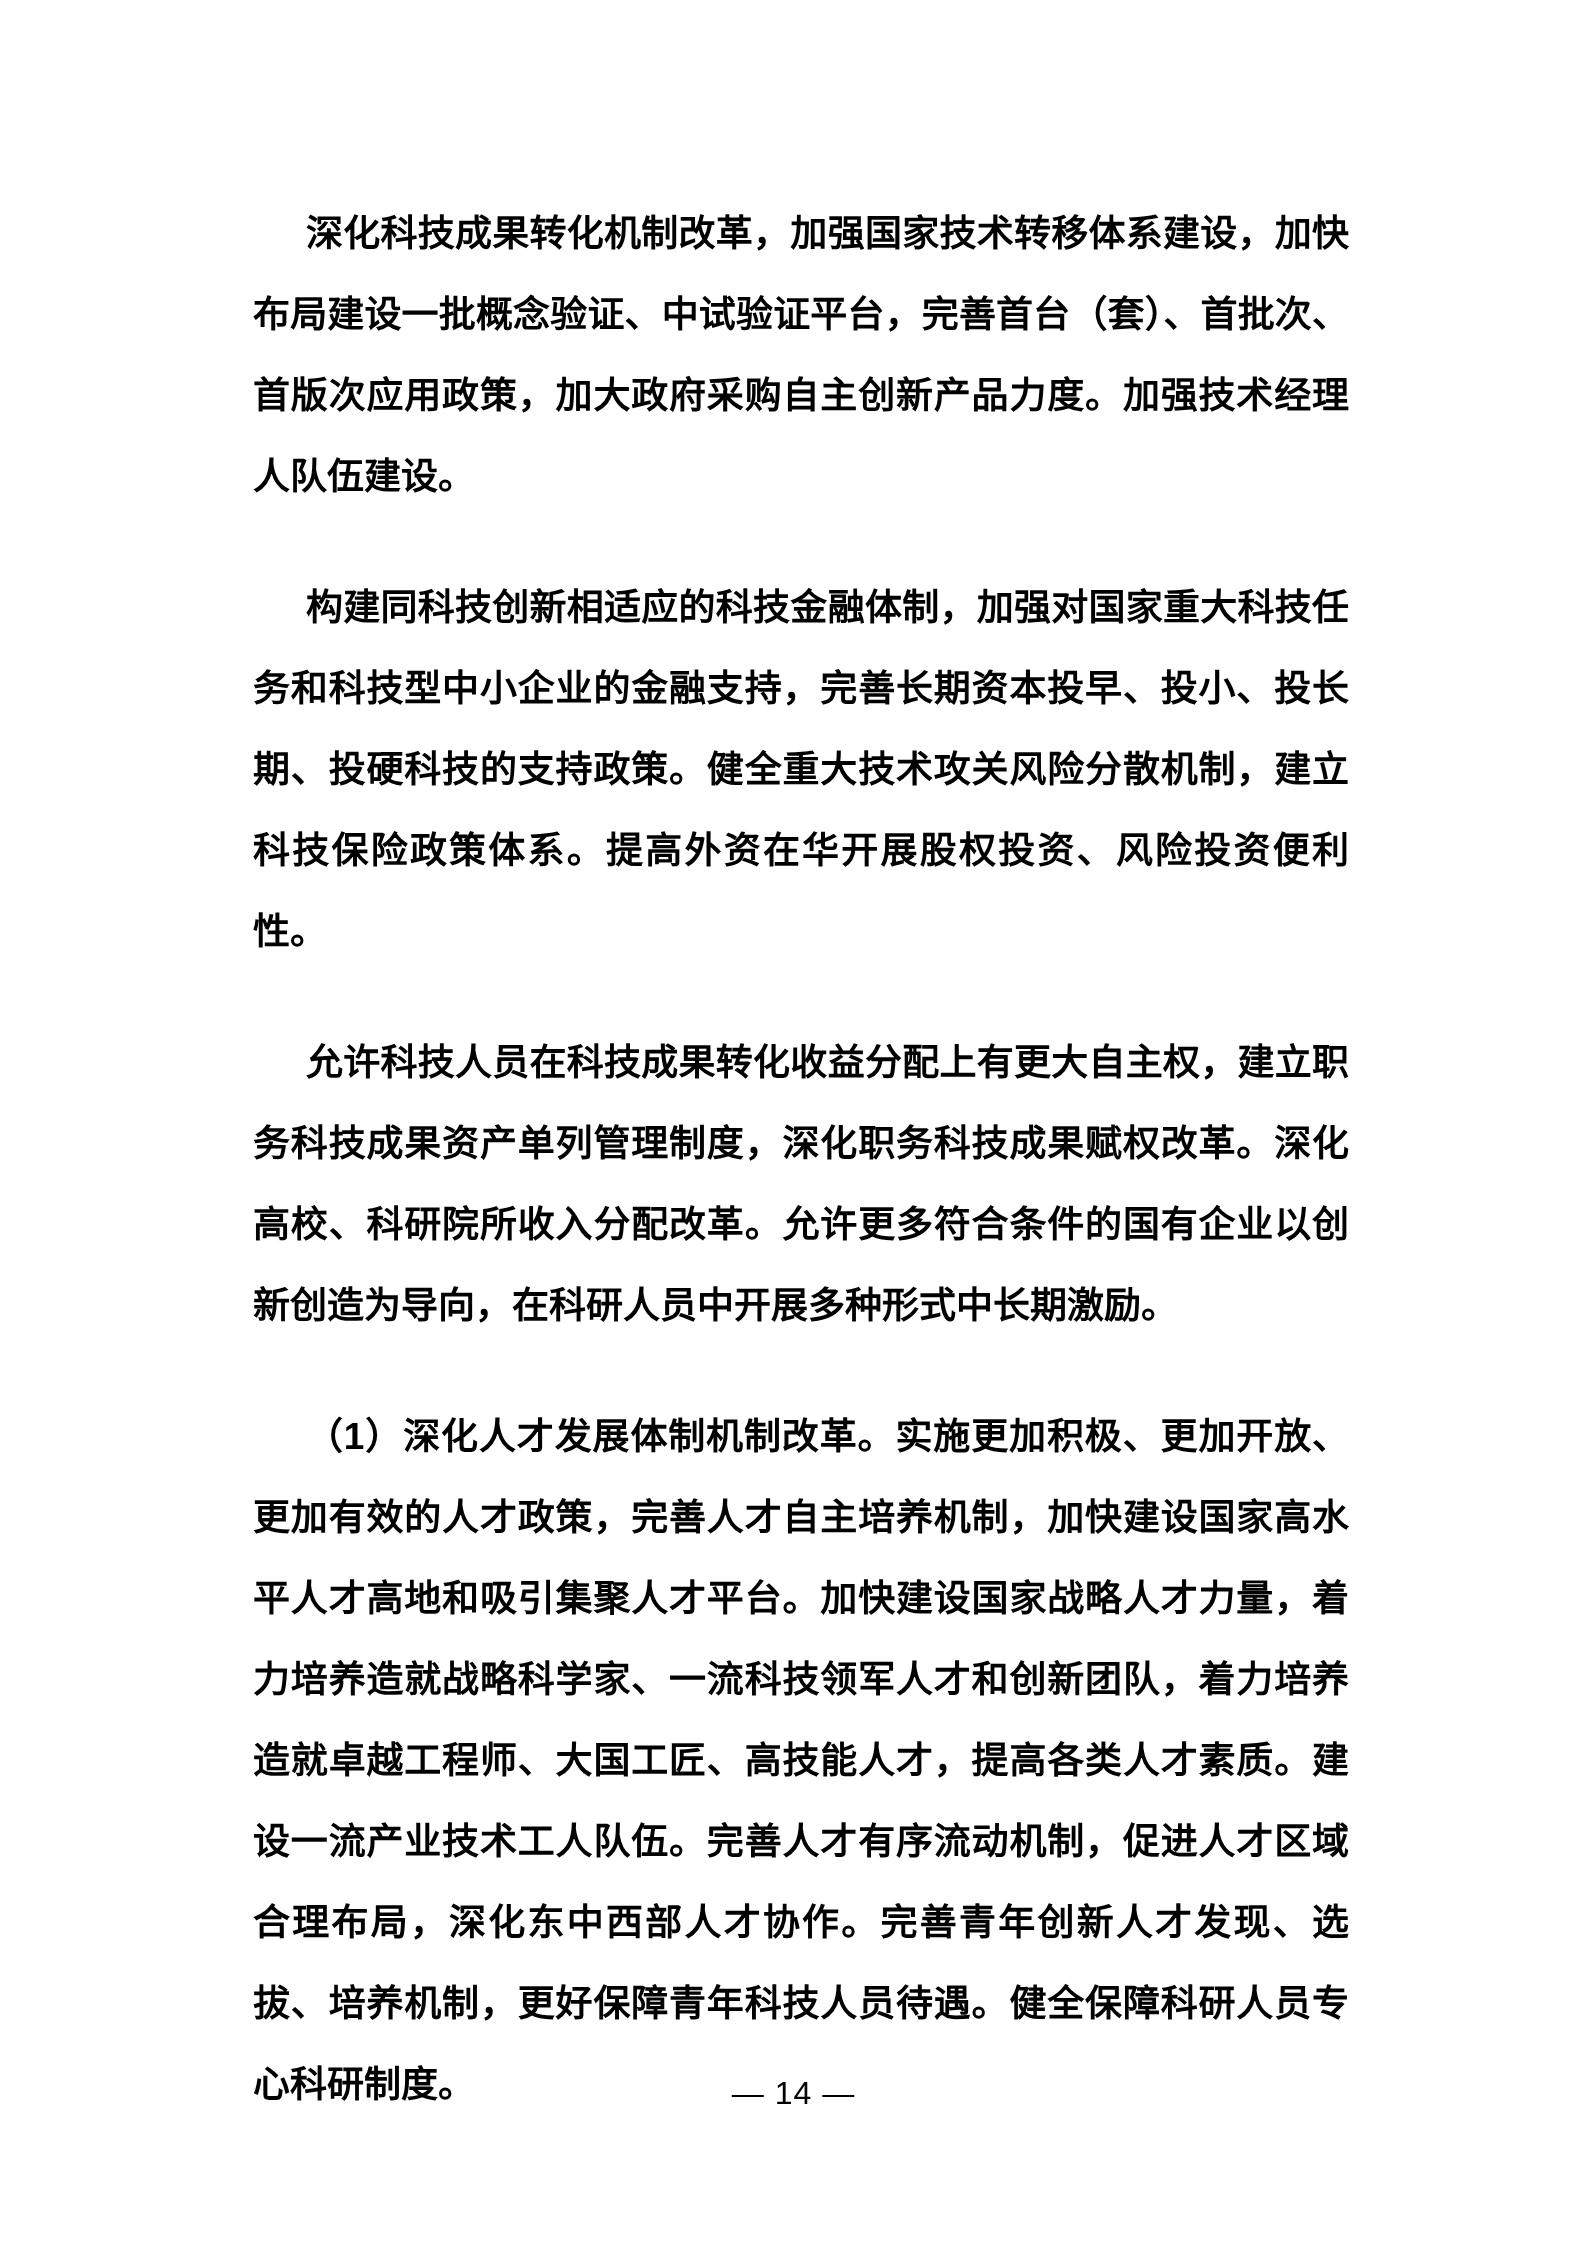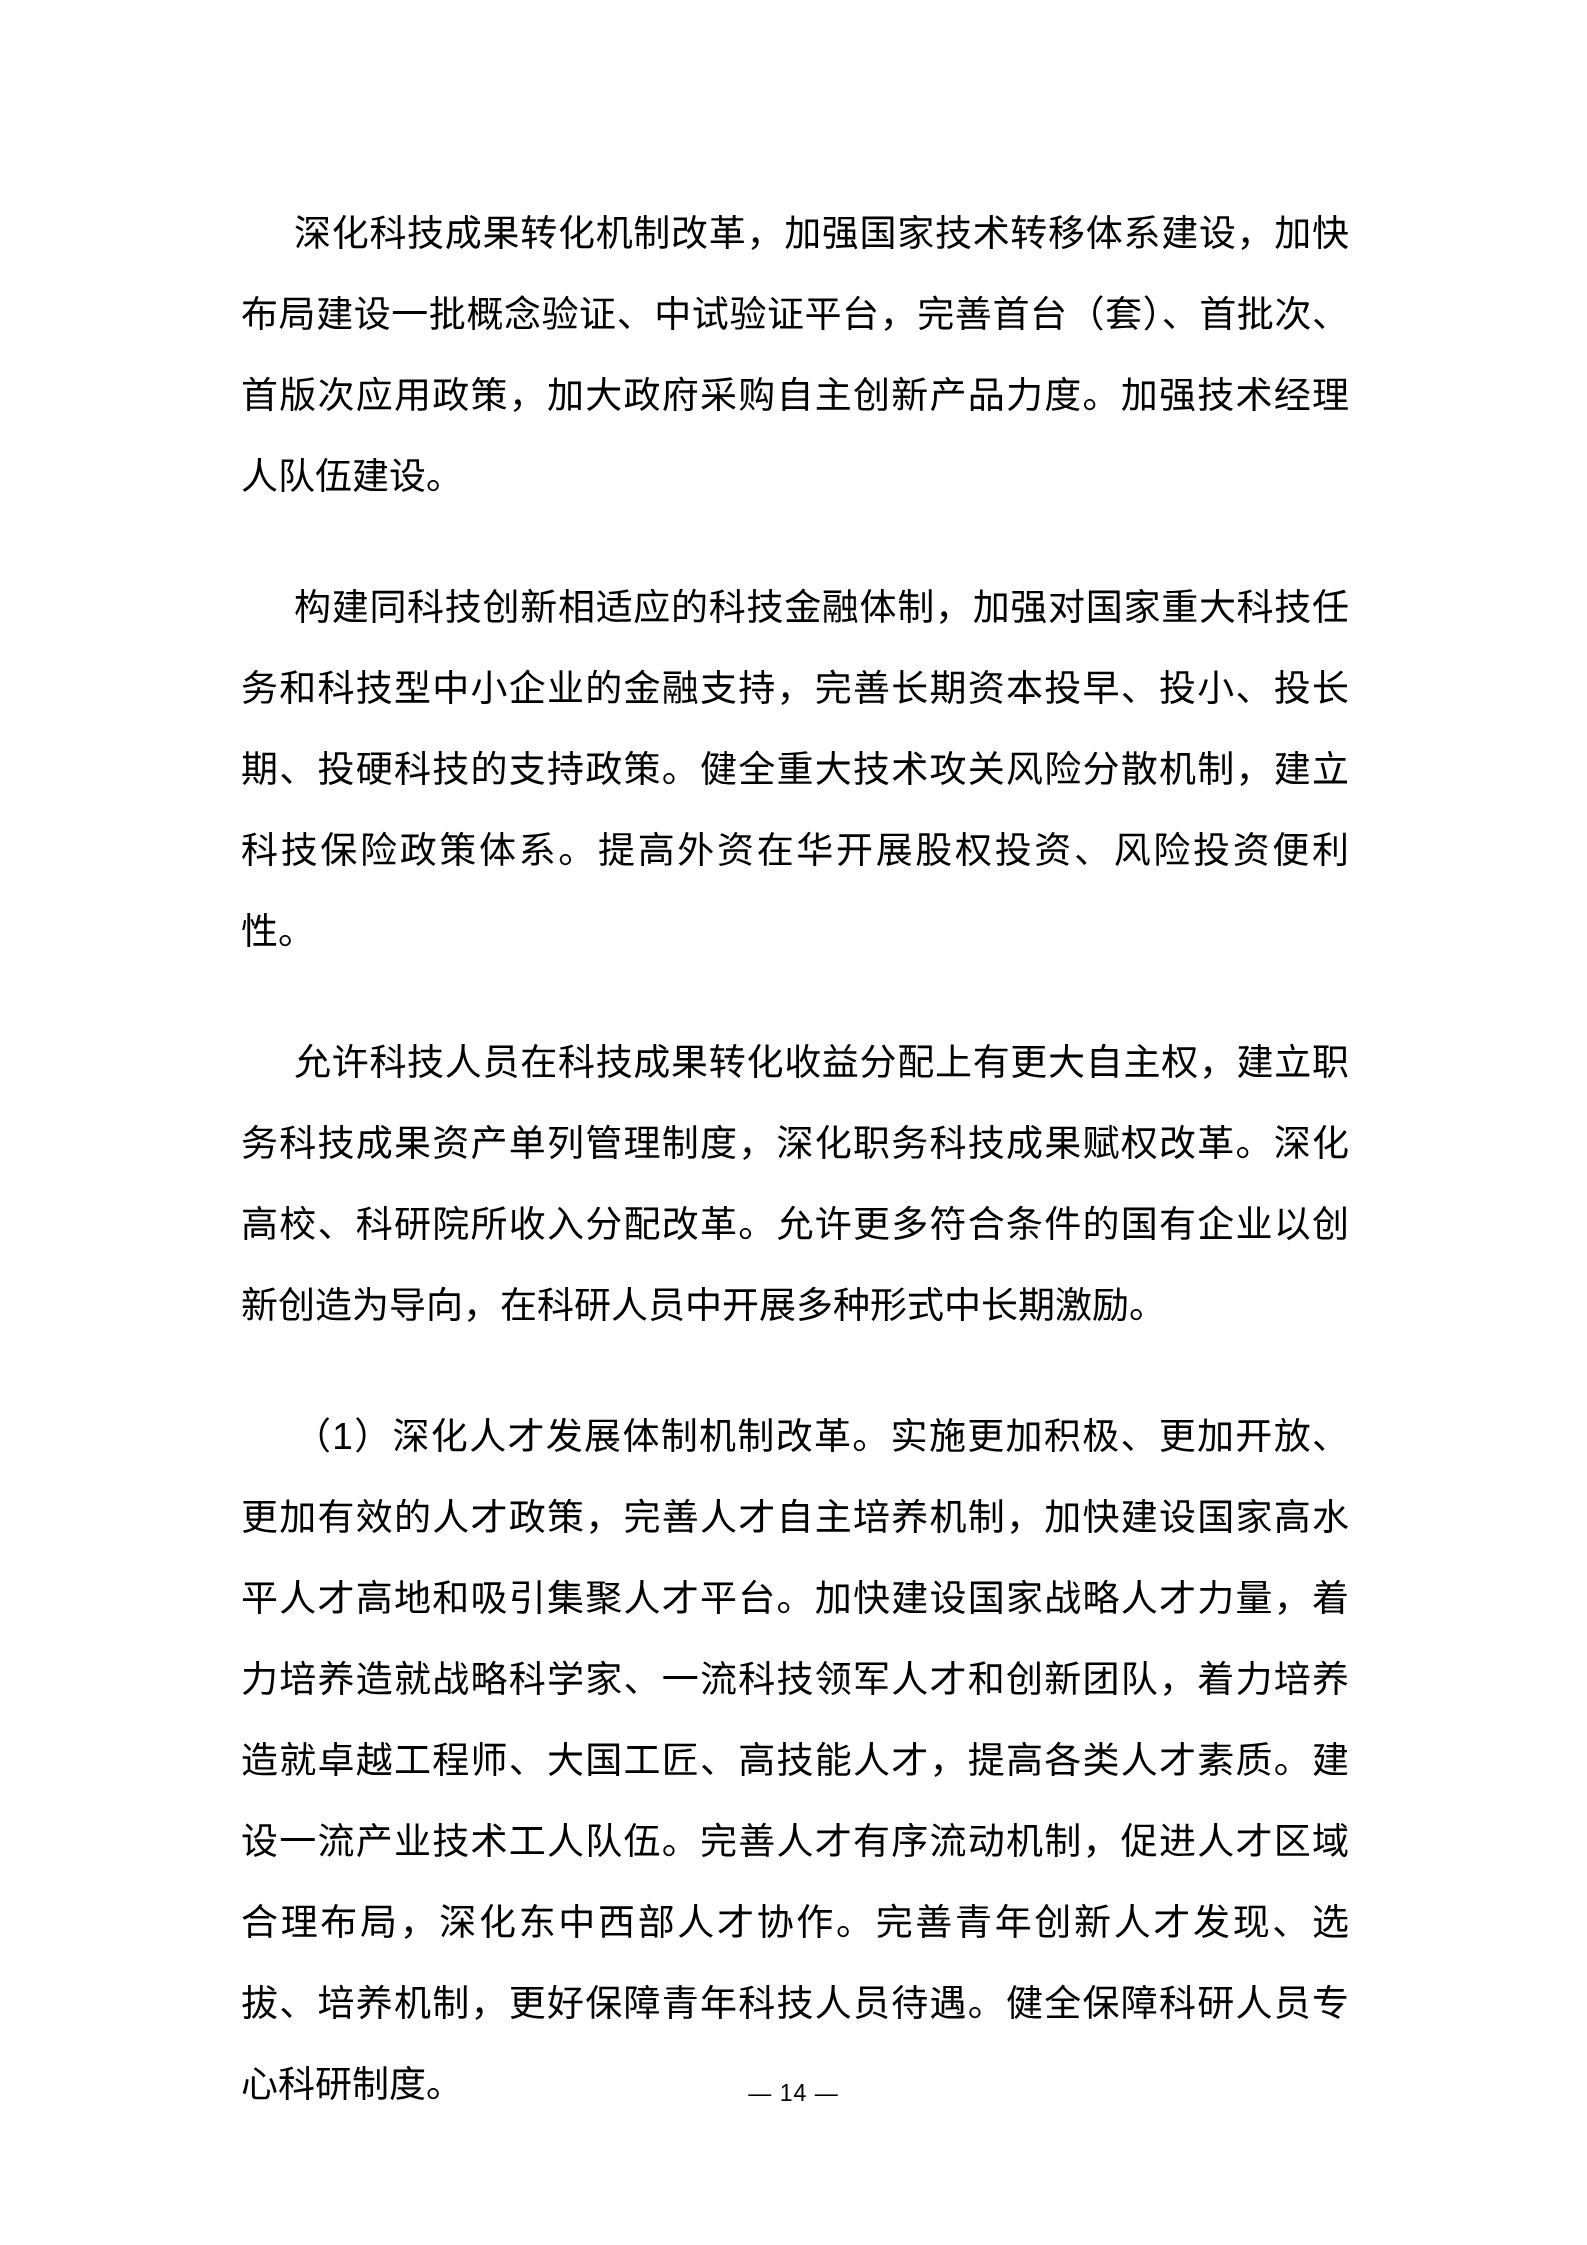--- a/index.html
+++ b/index.html
@@ -18,40 +18,41 @@
     background: #ffffff;
     overflow: hidden;
   }
   .content {
     position: absolute;
     left: 241px;
     top: 193px;
     width: 1108px;
   }
   .content p {
-    margin: 0 0 50px 0;
+    margin: 0 0 50px 12px;
     padding: 0;
     font-size: 37px;
     line-height: 81px;
     color: #000000;
     text-align: justify;
     text-justify: inter-ideograph;
     text-indent: 53px;
     word-break: break-all;
     font-family: "Liberation Sans", "DejaVu Sans", sans-serif;
+    font-weight: bold;
   }
   .page-footer {
     position: absolute;
     left: 0;
     right: 0;
     top: 2078px;
     text-align: center;
   }
   .page-footer span {
-    font-size: 23px;
+    font-size: 32px;
     line-height: 30px;
     color: #000000;
     letter-spacing: 1px;
     font-family: "Liberation Sans", "DejaVu Sans", sans-serif;
   }
 </style>
 </head>
 <body>
 
 <div class="page" style="background: rgb(255, 255, 255); color: rgb(0, 0, 0);">

